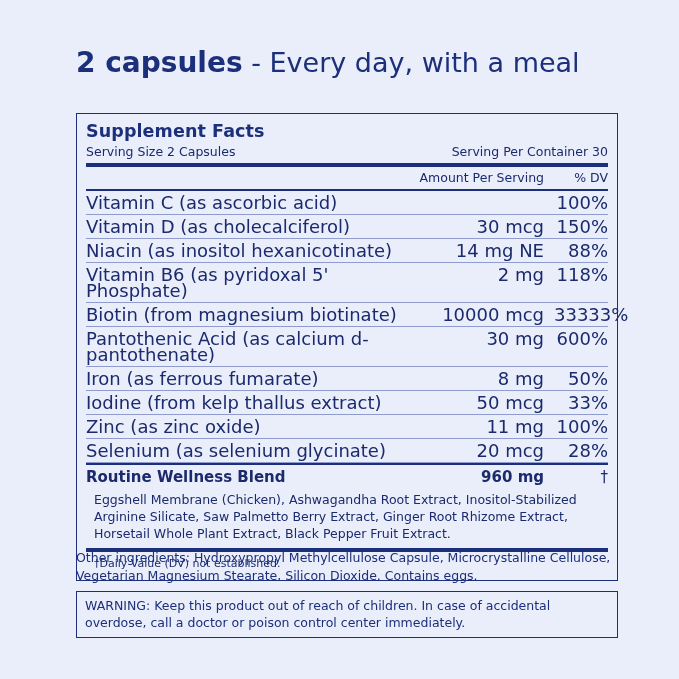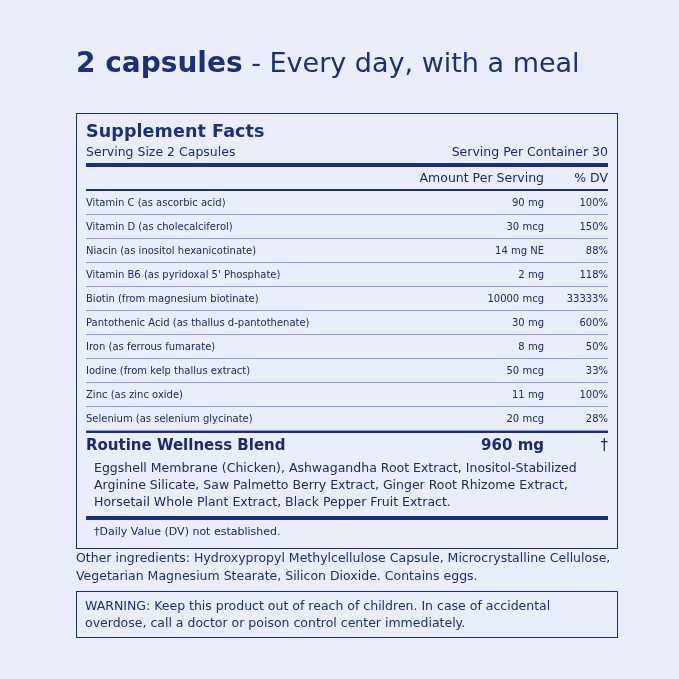--- a/index.html
+++ b/index.html
@@ -93,21 +93,21 @@
     flex: 0 0 auto;
   }
   .col-dv {
     width: 54px;
     text-align: right;
     flex: 0 0 auto;
   }
 
   .nut-row {
     display: flex;
-    font-size: 10px;
+    font-size: 18px;
     line-height: 16px;
     padding: 3.5px 0 3.5px 0;
     border-bottom: 1px solid #8f9ccd;
   }
   .nut-row:last-of-type { border-bottom: none; }
 
   .blend-row {
     display: flex;
     font-size: 15px;
     line-height: 17px;
@@ -173,21 +173,20 @@
 
       <div class="hdr-row">
         <span class="col-name"></span>
         <span class="col-amt">Amount Per Serving</span>
         <span class="col-dv">% DV</span>
       </div>
       <div class="rule-med"></div>
 
       <div class="nut-row">
         <span class="col-name">Vitamin C (as ascorbic acid)</span>
-        <span class="col-amt">90 mg</span>
         <span class="col-dv">100%</span>
       </div>
       <div class="nut-row">
         <span class="col-name">Vitamin D (as cholecalciferol)</span>
         <span class="col-amt">30 mcg</span>
         <span class="col-dv">150%</span>
       </div>
       <div class="nut-row">
         <span class="col-name">Niacin (as inositol hexanicotinate)</span>
         <span class="col-amt">14 mg NE</span>
@@ -197,21 +196,21 @@
         <span class="col-name">Vitamin B6 (as pyridoxal 5' Phosphate)</span>
         <span class="col-amt">2 mg</span>
         <span class="col-dv">118%</span>
       </div>
       <div class="nut-row">
         <span class="col-name">Biotin (from magnesium biotinate)</span>
         <span class="col-amt">10000 mcg</span>
         <span class="col-dv">33333%</span>
       </div>
       <div class="nut-row">
-        <span class="col-name">Pantothenic Acid (as thallus d-pantothenate)</span>
+        <span class="col-name">Pantothenic Acid (as calcium d-pantothenate)</span>
         <span class="col-amt">30 mg</span>
         <span class="col-dv">600%</span>
       </div>
       <div class="nut-row">
         <span class="col-name">Iron (as ferrous fumarate)</span>
         <span class="col-amt">8 mg</span>
         <span class="col-dv">50%</span>
       </div>
       <div class="nut-row">
         <span class="col-name">Iodine (from kelp thallus extract)</span>

